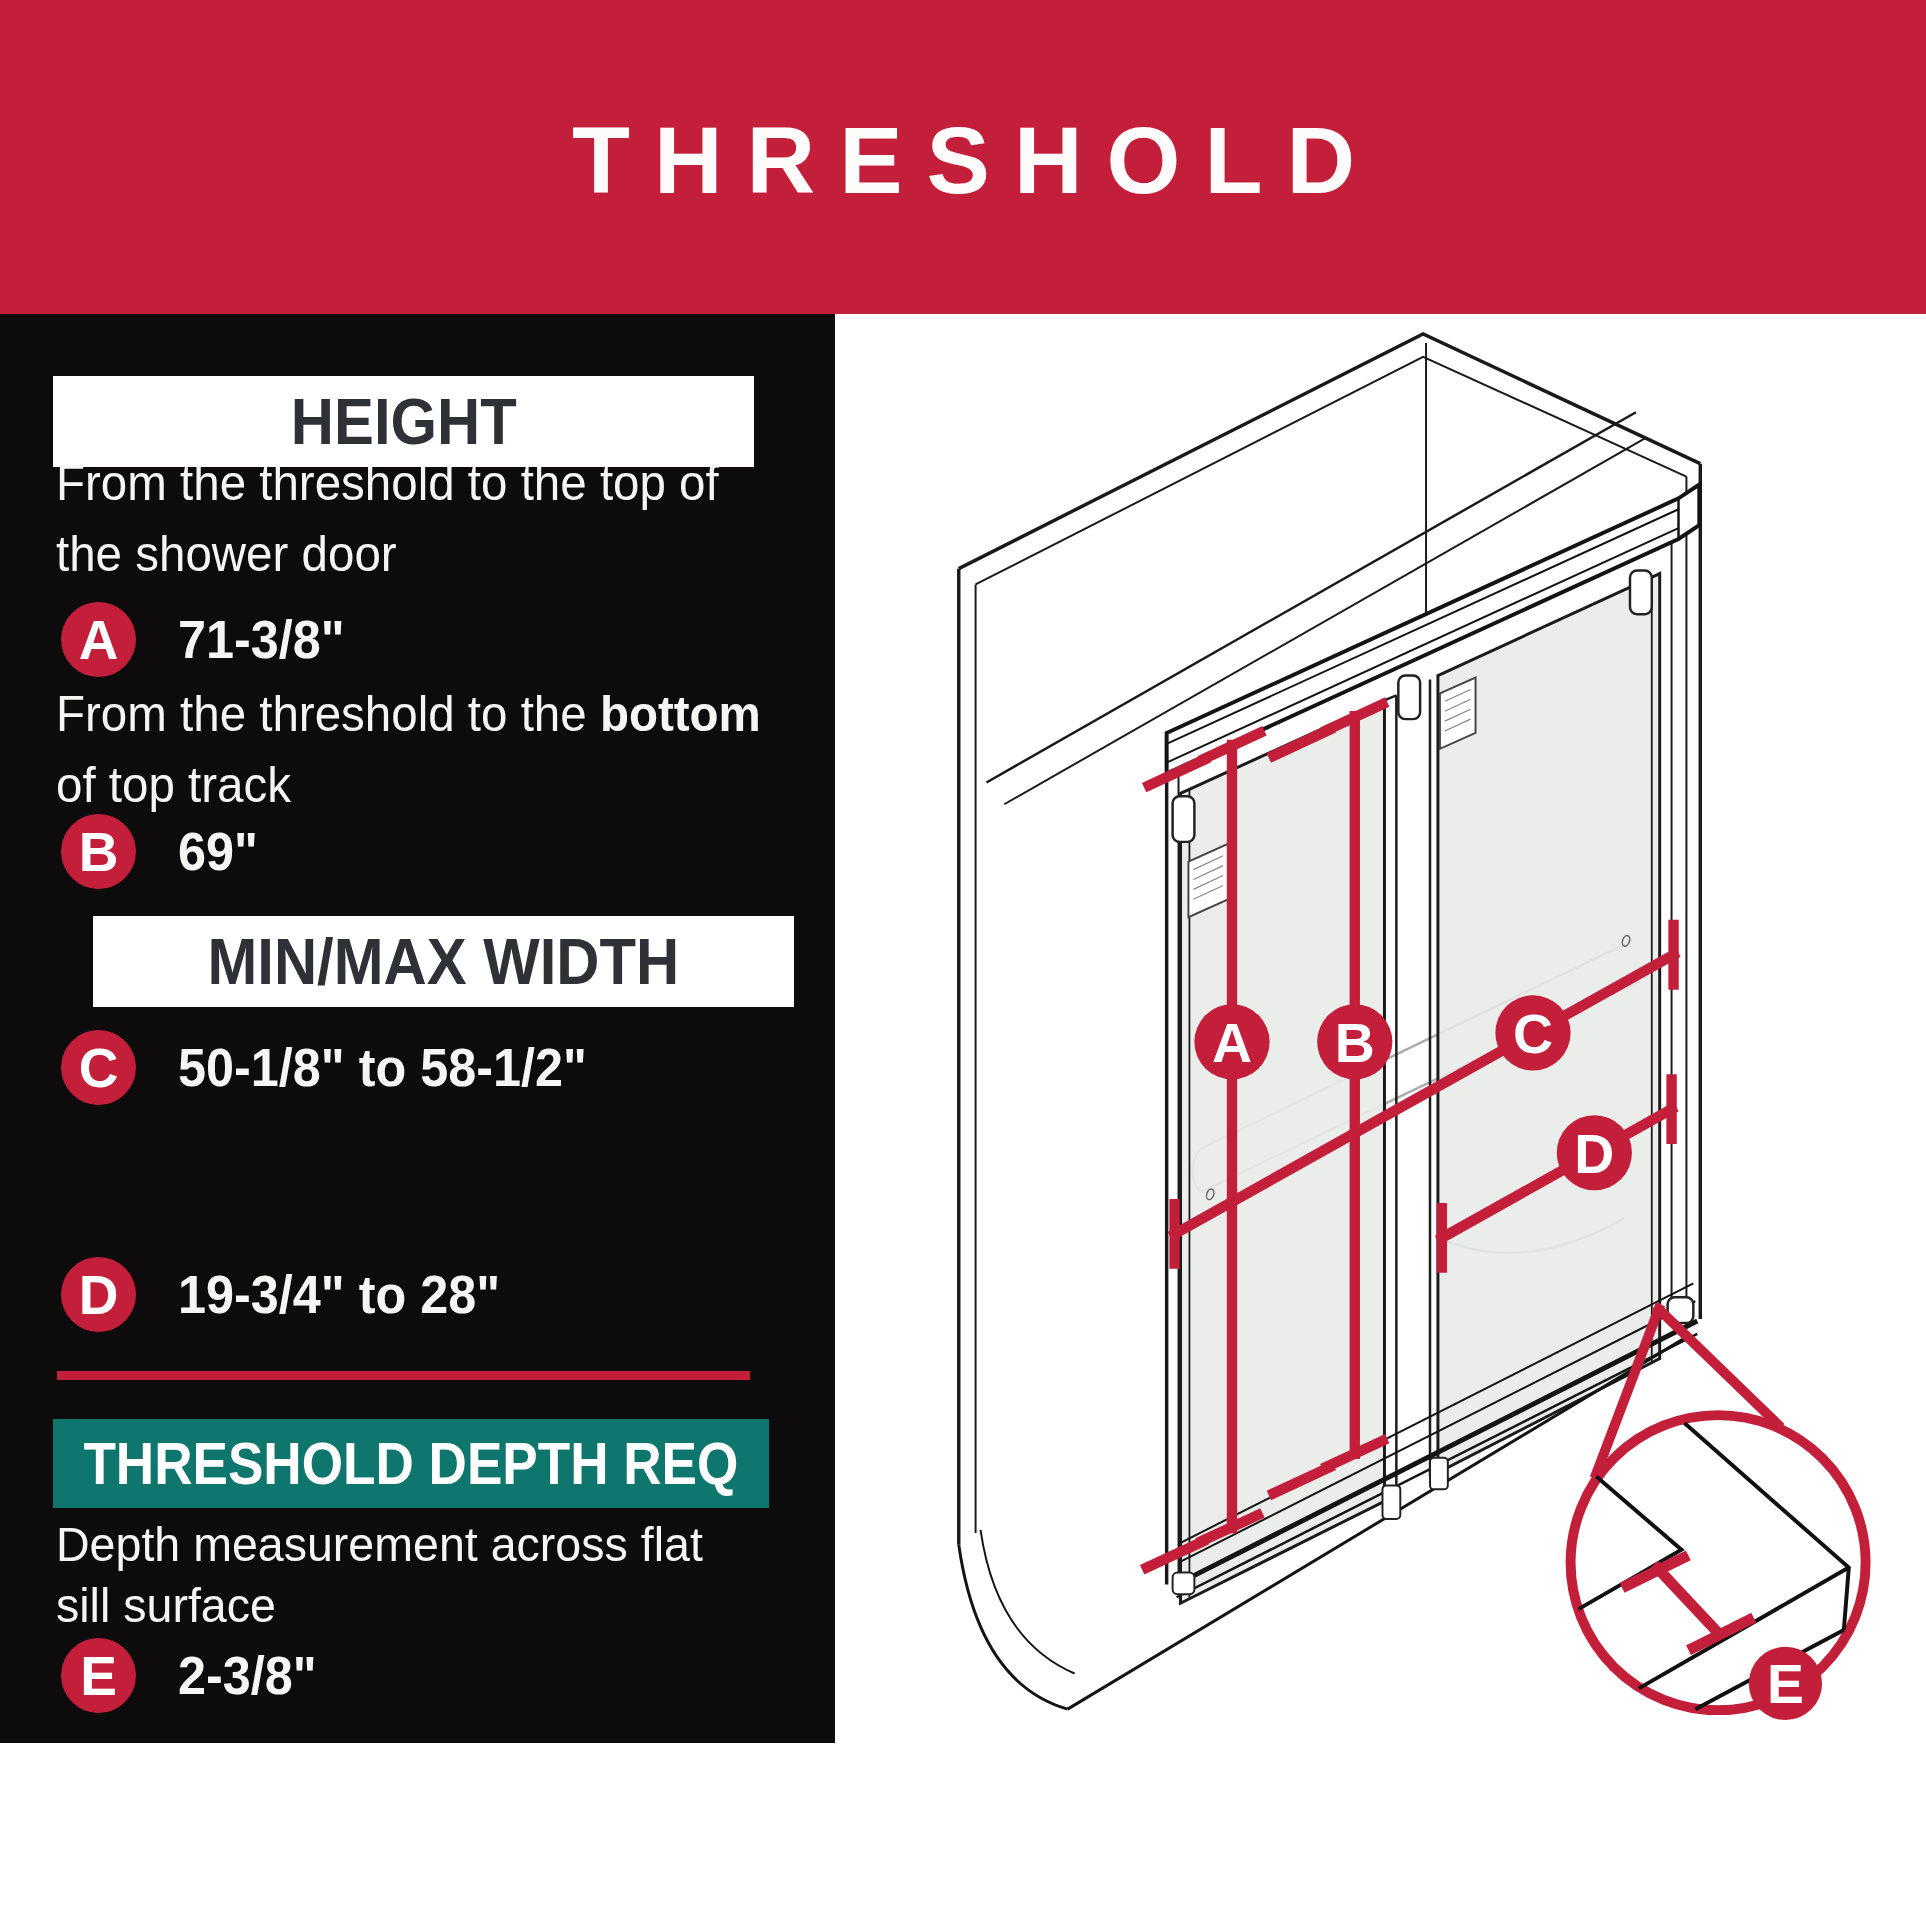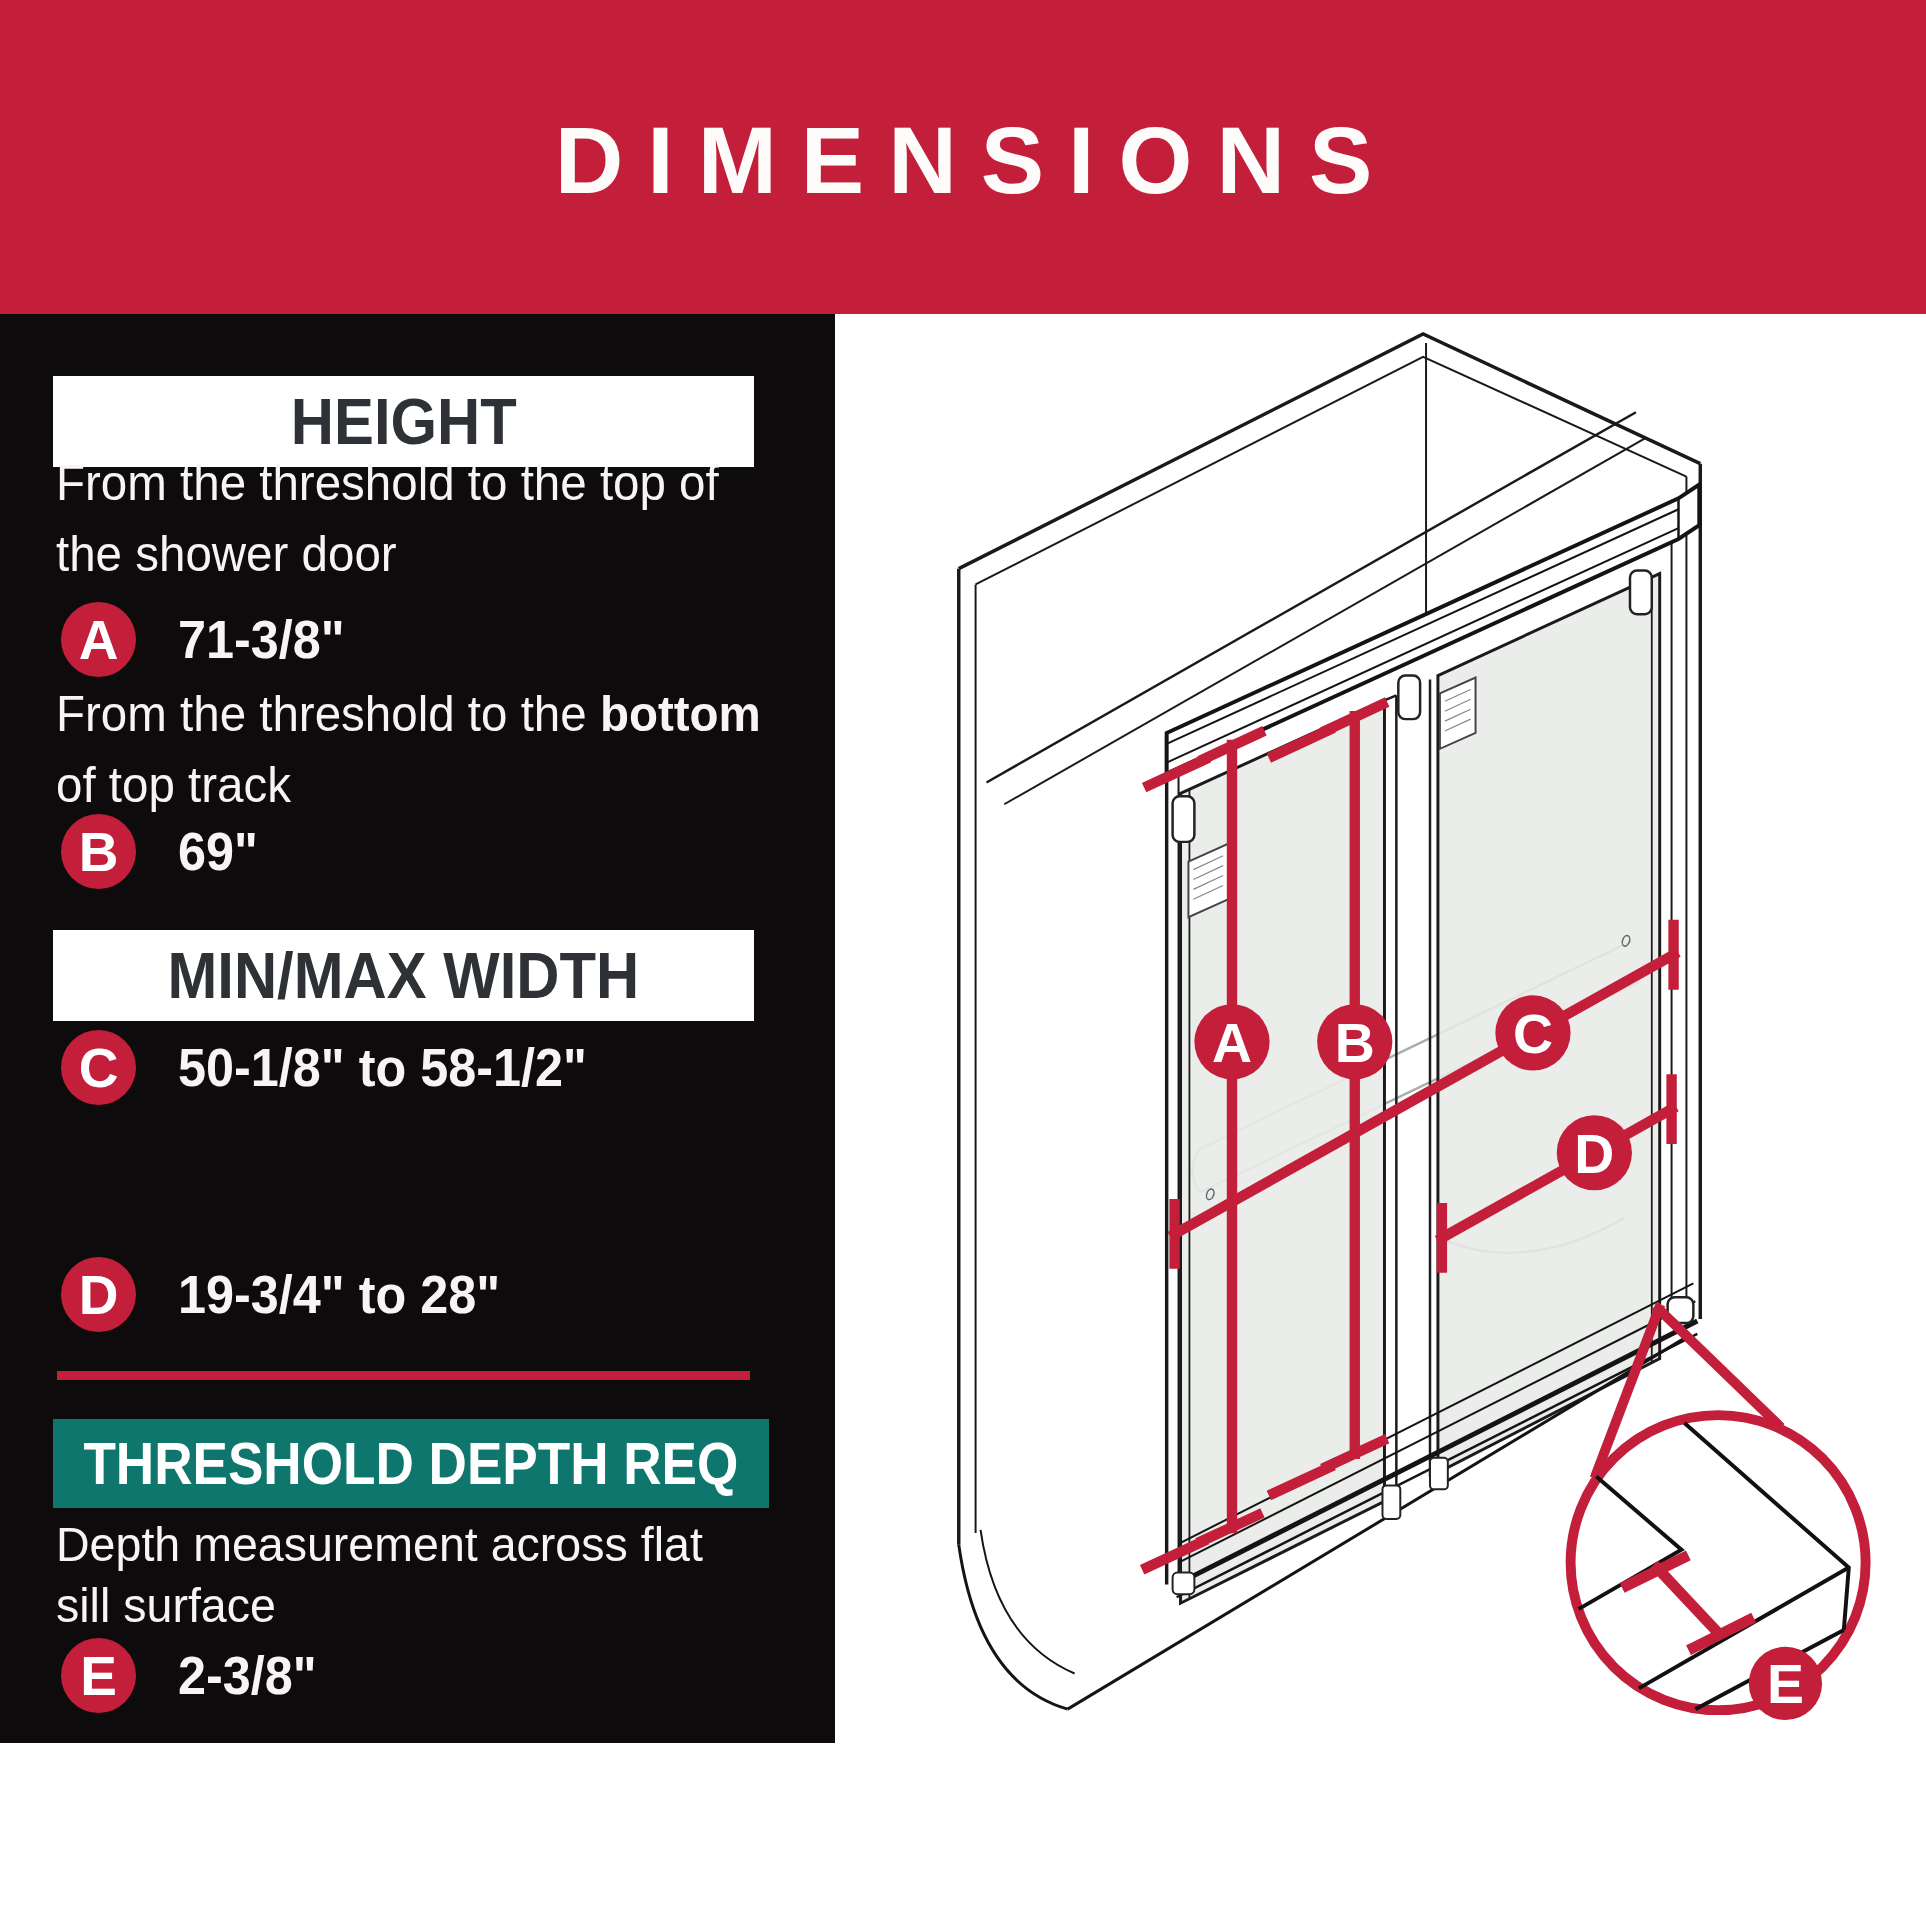--- a/index.html
+++ b/index.html
@@ -45,21 +45,21 @@
   
   .drawing{position:absolute;left:835px;top:314px;width:1092px;height:1429px;background:#ffffff;}
   svg text{font-family:"Liberation Sans",sans-serif;}
 </style>
 </head>
 <body>
 
 <div id="canvas">
 
   <div class="banner">
-    <span class="title">DIMENSIONS</span>
+    <span class="title">THRESHOLD</span>
   </div>
 
   <div class="left-panel">
 
     <div class="hdr-box" style="top:62px;">
       <span>HEIGHT</span>
     </div>
 
     <div class="para" style="top:134px;">
       <span>From the threshold to the top of</span><br>
@@ -74,21 +74,21 @@
     <div class="para" style="top:365px;">
       <span>From the threshold to the </span><b>bottom</b><br>
       <span>of top track</span>
     </div>
 
     <div class="dim-row" style="top:500px;">
       <div class="badge">B</div>
       <span class="dim-val">69"</span>
     </div>
 
-    <div class="hdr-box" style="top:616px;">
+    <div class="hdr-box" style="top:602px;margin-left:40px;">
       <span>MIN/MAX WIDTH</span>
     </div>
 
     <div class="dim-row" style="top:716px;">
       <div class="badge">C</div>
       <span class="dim-val">50-1/8" to 58-1/2"</span>
     </div>
 
 
     <div class="dim-row" style="top:943px;">

